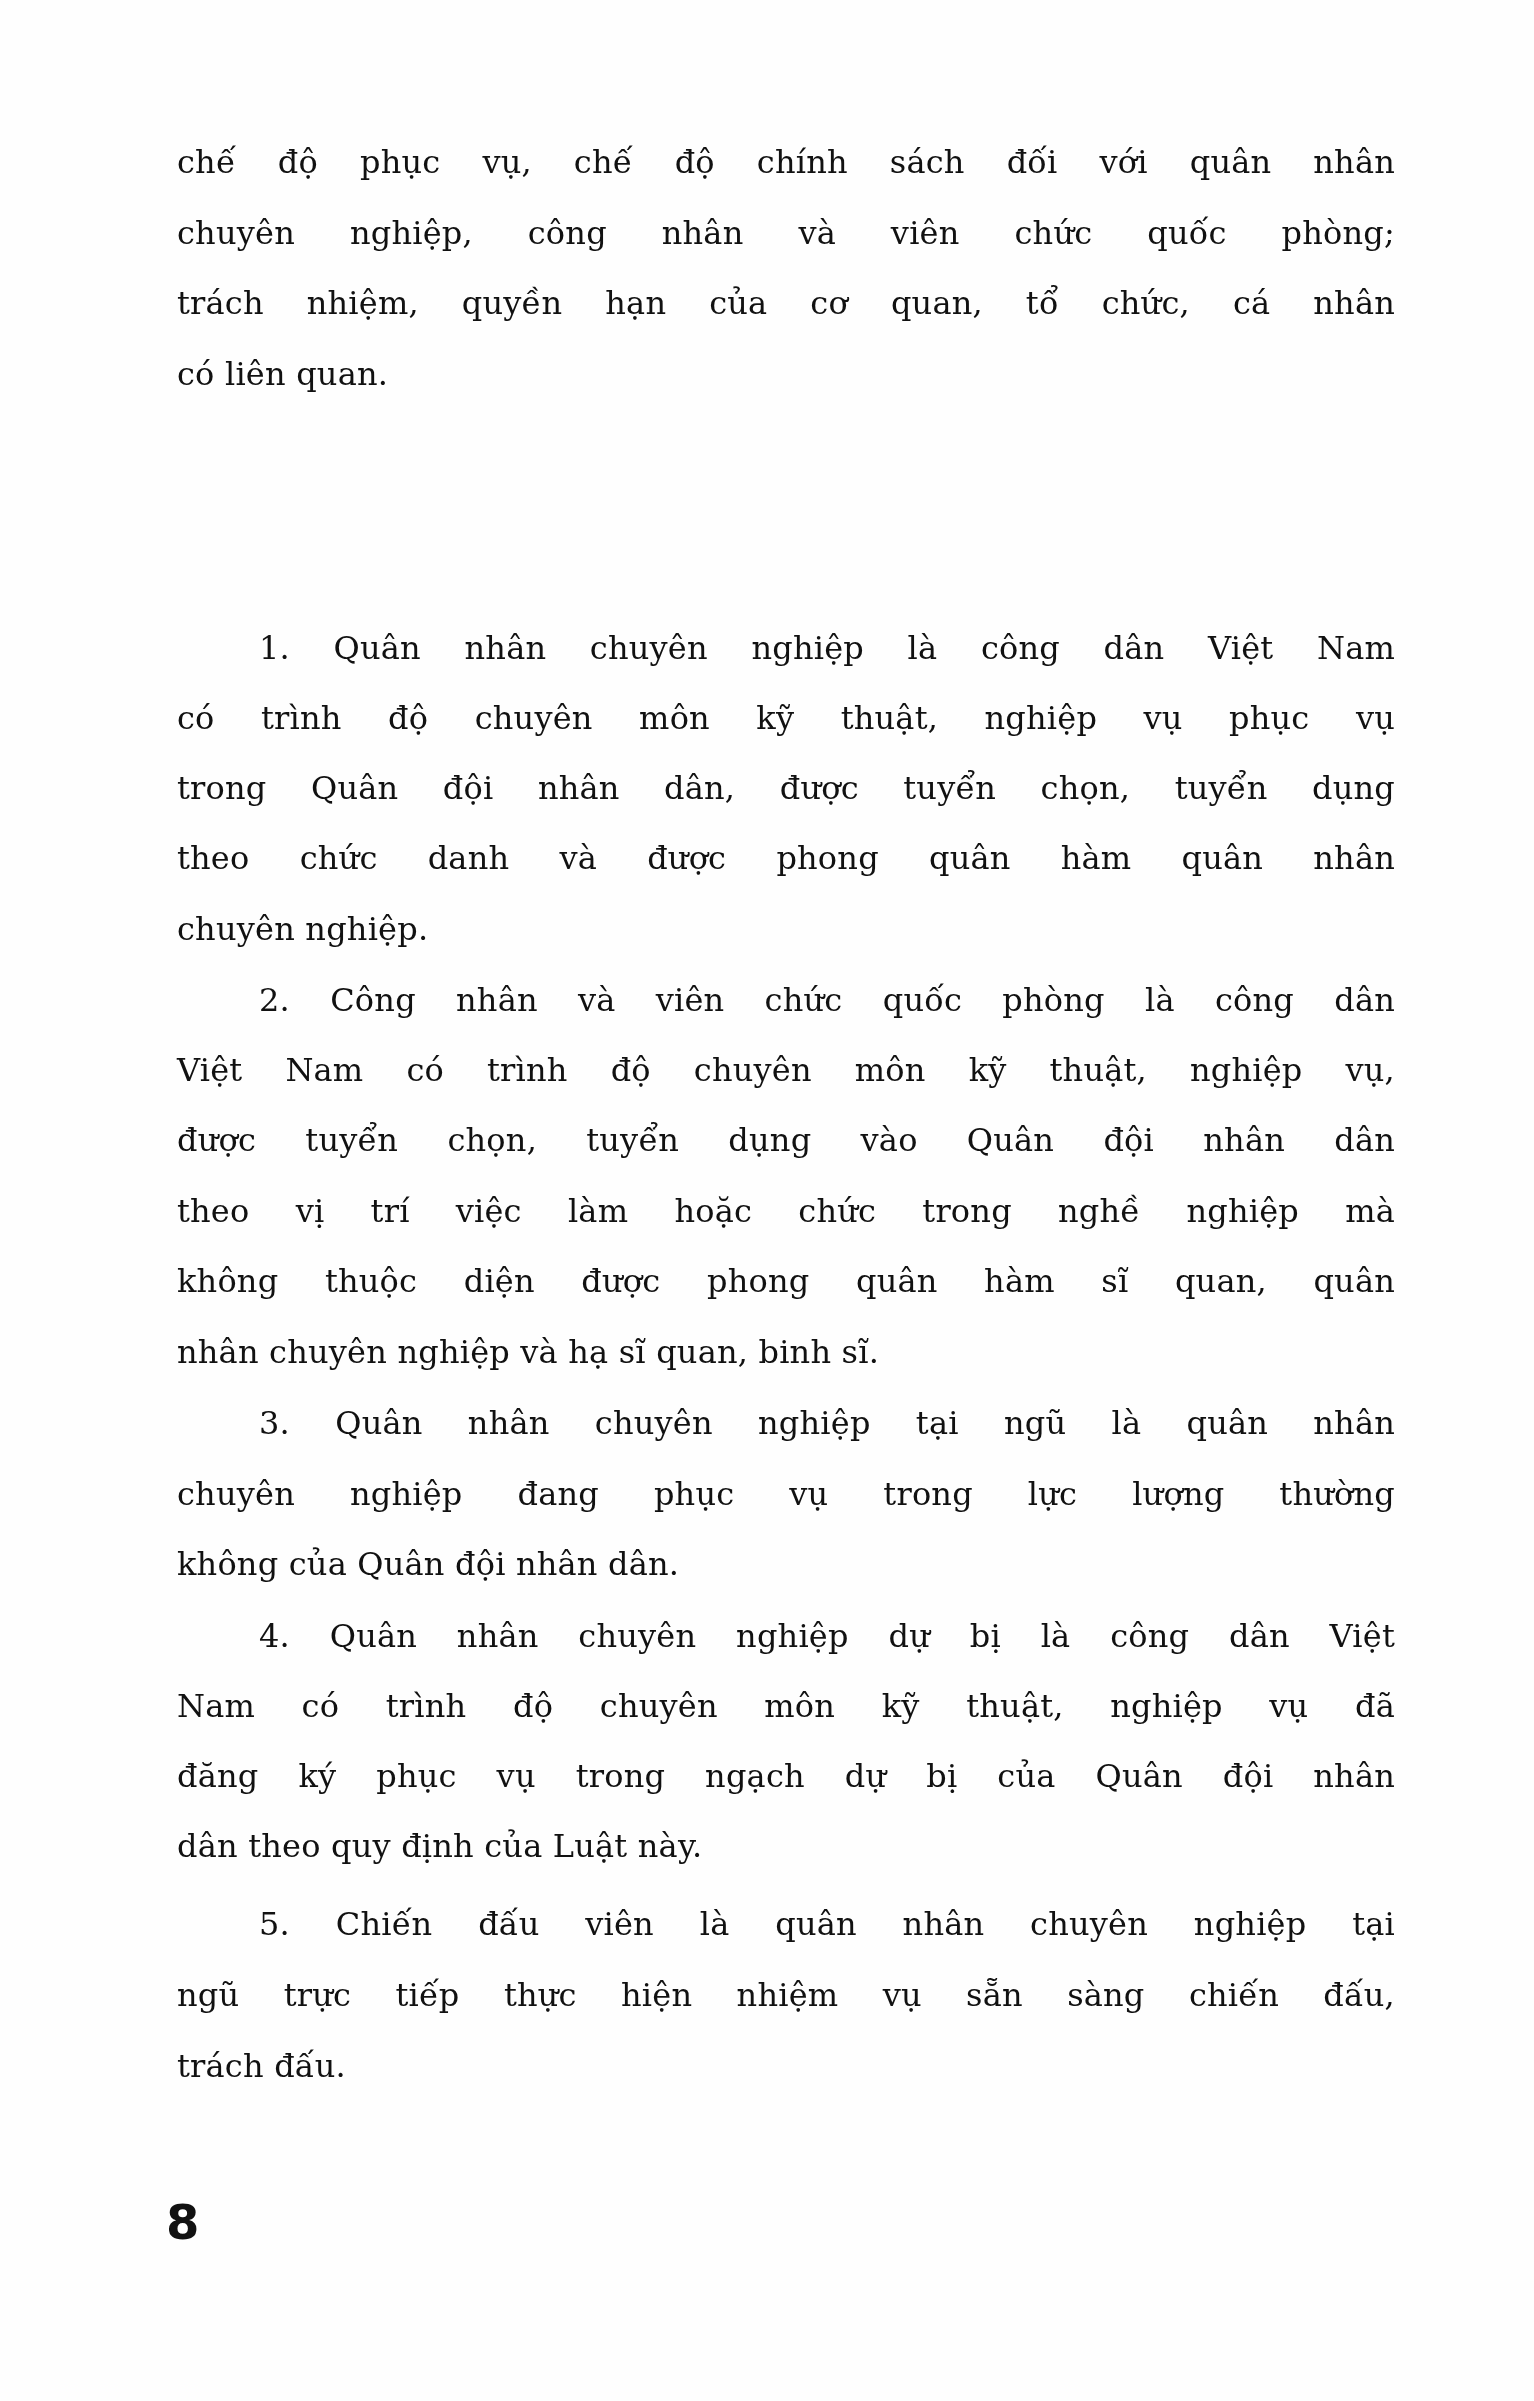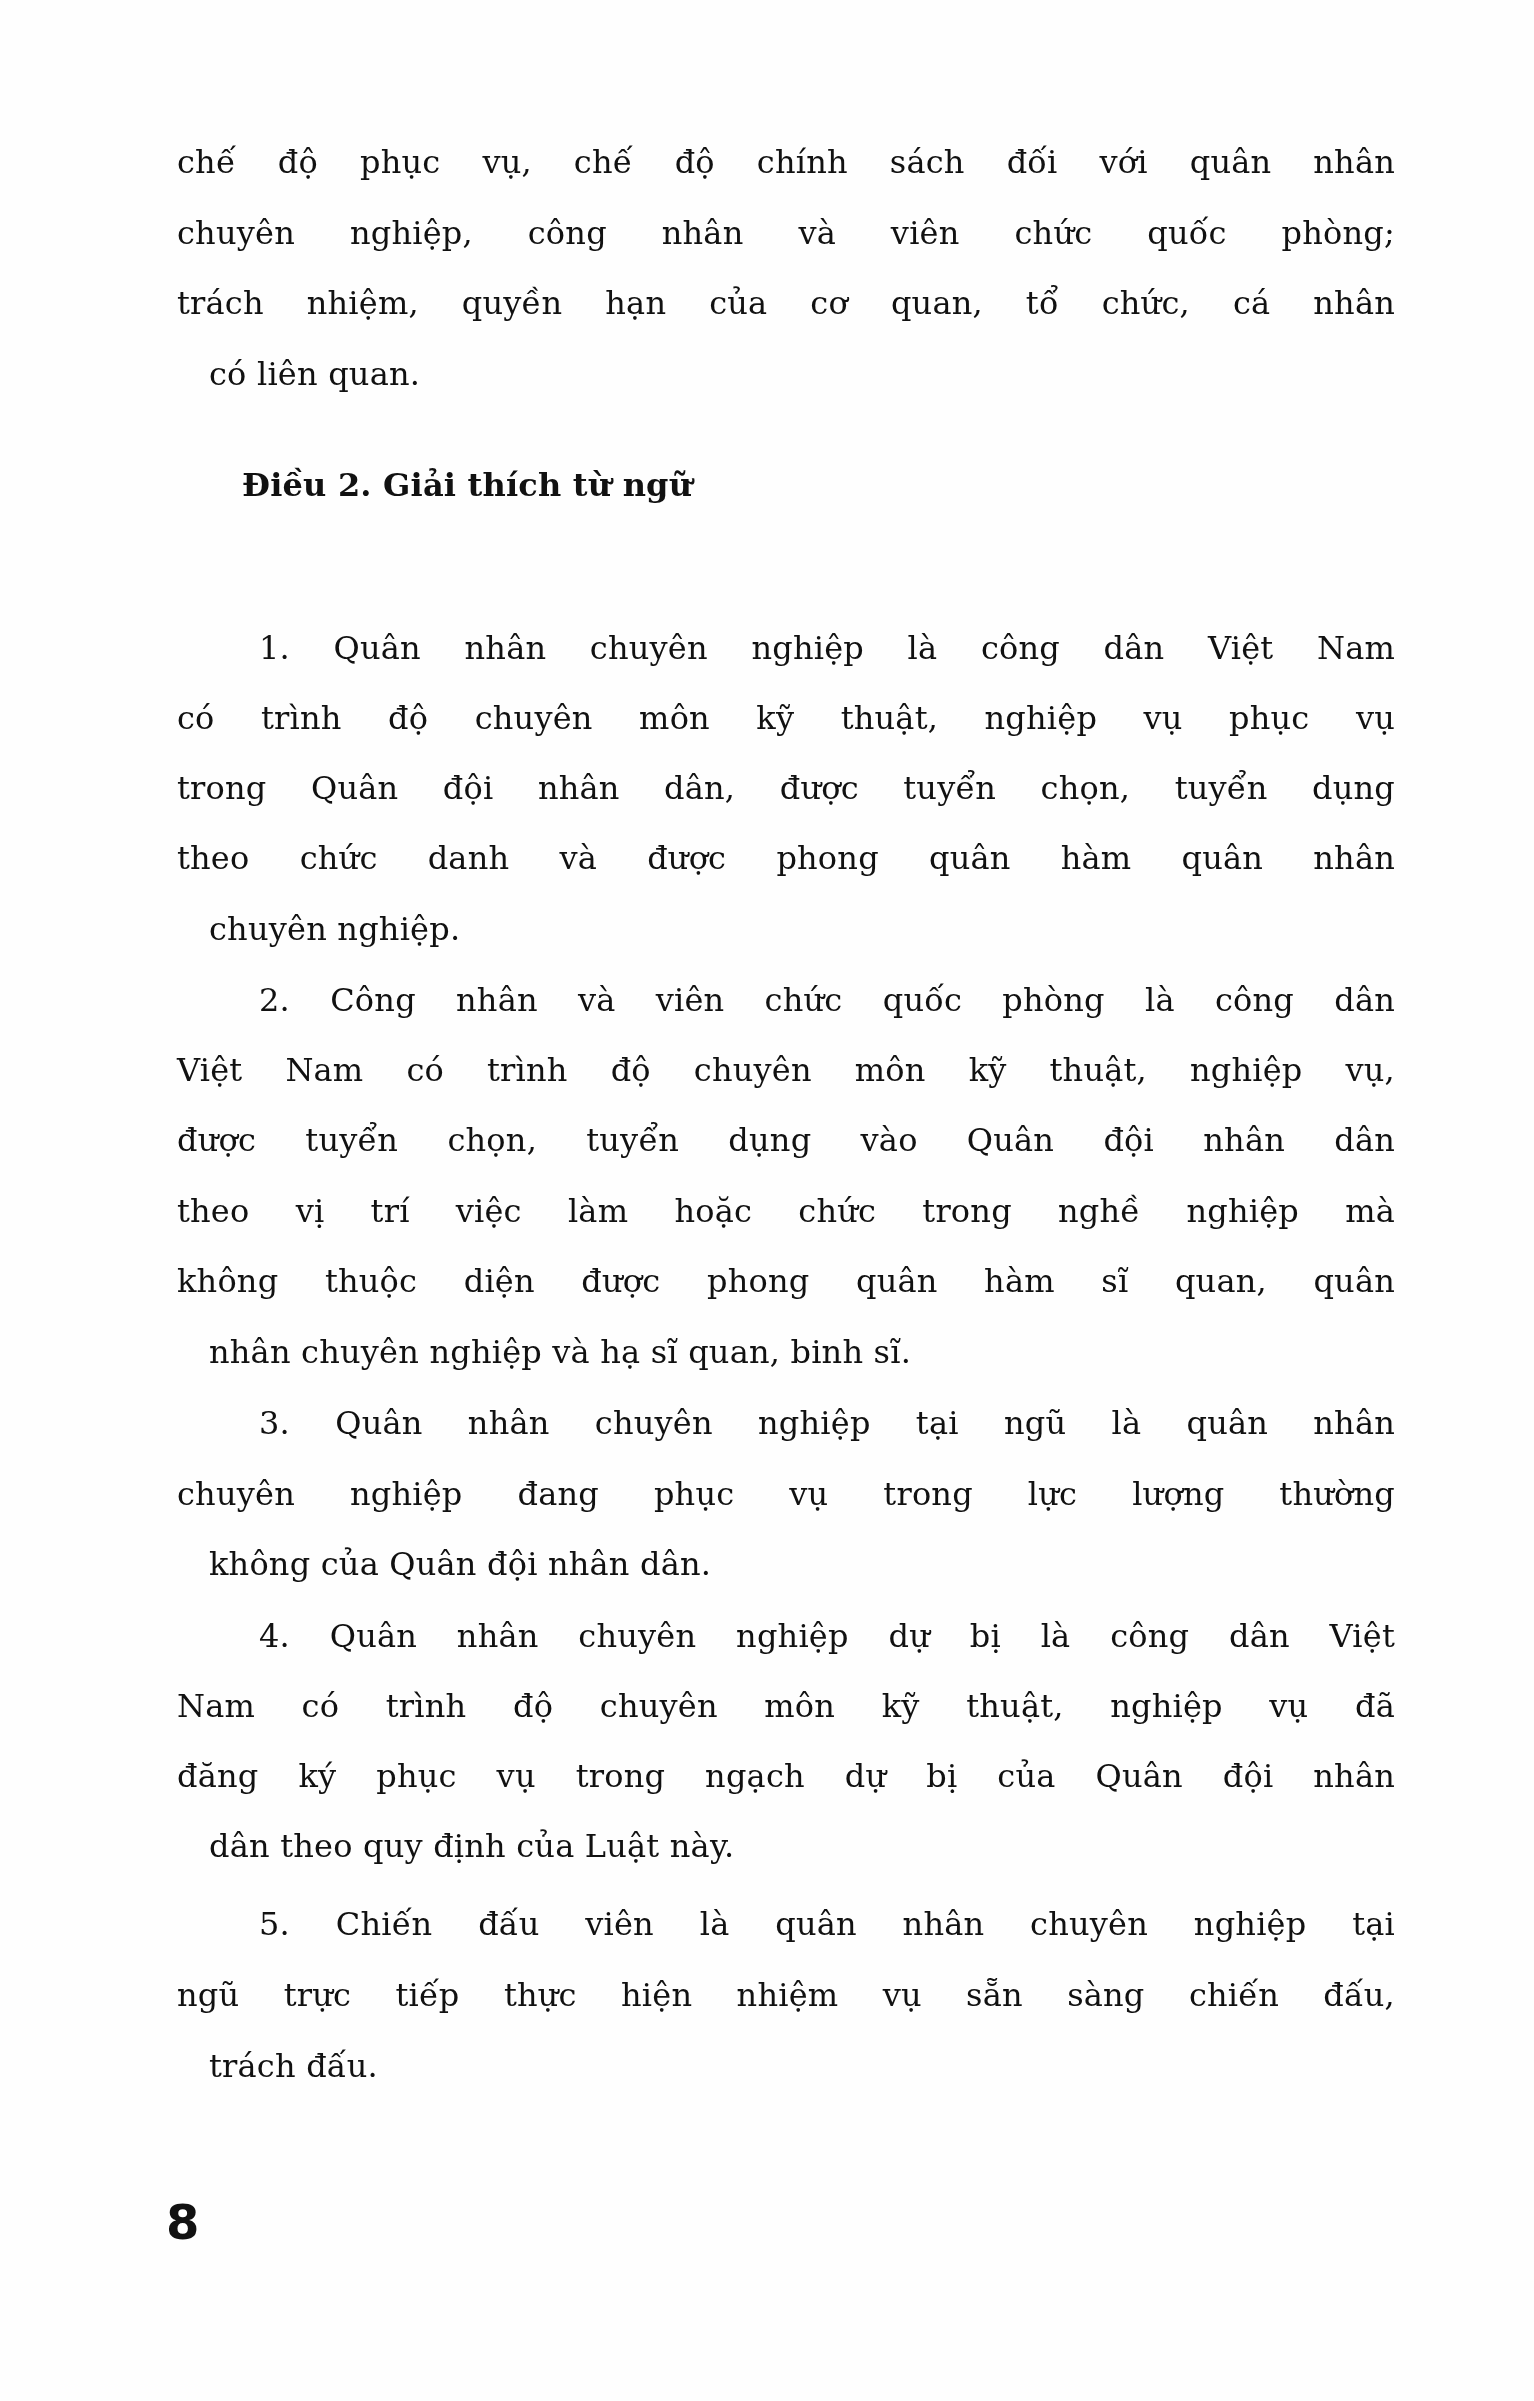--- a/index.html
+++ b/index.html
@@ -30,21 +30,20 @@
     line-height: 71px;
     font-size: 32px;
     white-space: nowrap;
     text-align: justify;
     text-align-last: justify;
     letter-spacing: 0.2px;
   }
   .line.last {
     text-align: center;
     text-align-last: left;
-    margin-left: 32px;
   }
   .line.indent {
     left: 259px;
     width: 1136px;
   }
   .line.heading {
     font-weight: bold;
     left: 242px;
     width: auto;
     text-align: left;
@@ -66,21 +65,20 @@
 
 <div class="page">
 
   <div>
     <div class="line" style="top:127px">chế độ phục vụ, chế độ chính sách đối với quân nhân</div>
     <div class="line" style="top:198px">chuyên nghiệp, công nhân và viên chức quốc phòng;</div>
     <div class="line" style="top:268px">trách nhiệm, quyền hạn của cơ quan, tổ chức, cá nhân</div>
     <div class="line last" style="top:339px">có liên quan.</div>
   </div>
 
-  <div class="line heading" style="top:450px">Điều 2. Giải thích từ ngữ</div>
 
 
   <div>
     <div class="line indent" style="top:613px">
       <span>1.</span>
       <span class="it">Quân nhân chuyên nghiệp</span>
       <span>là công dân Việt Nam</span>
     </div>
     <div class="line" style="top:683px">có trình độ chuyên môn kỹ thuật, nghiệp vụ phục vụ</div>
     <div class="line" style="top:753px">trong Quân đội nhân dân, được tuyển chọn, tuyển dụng</div>

